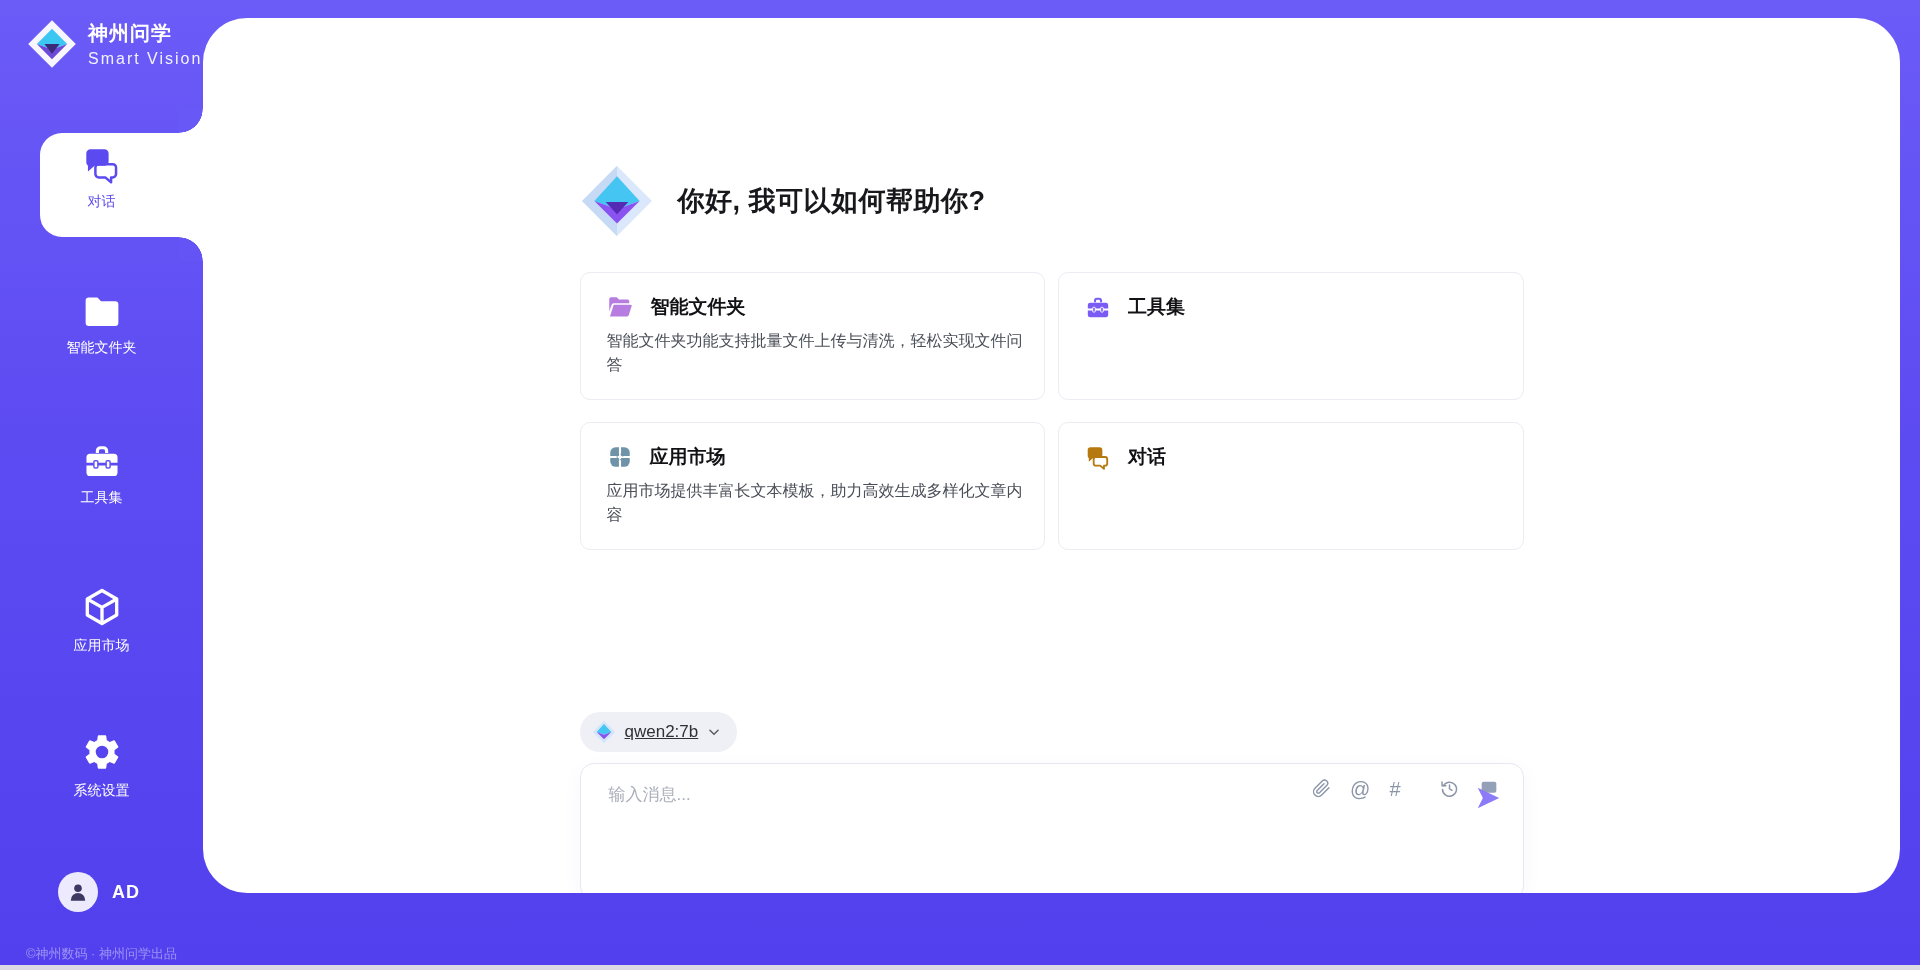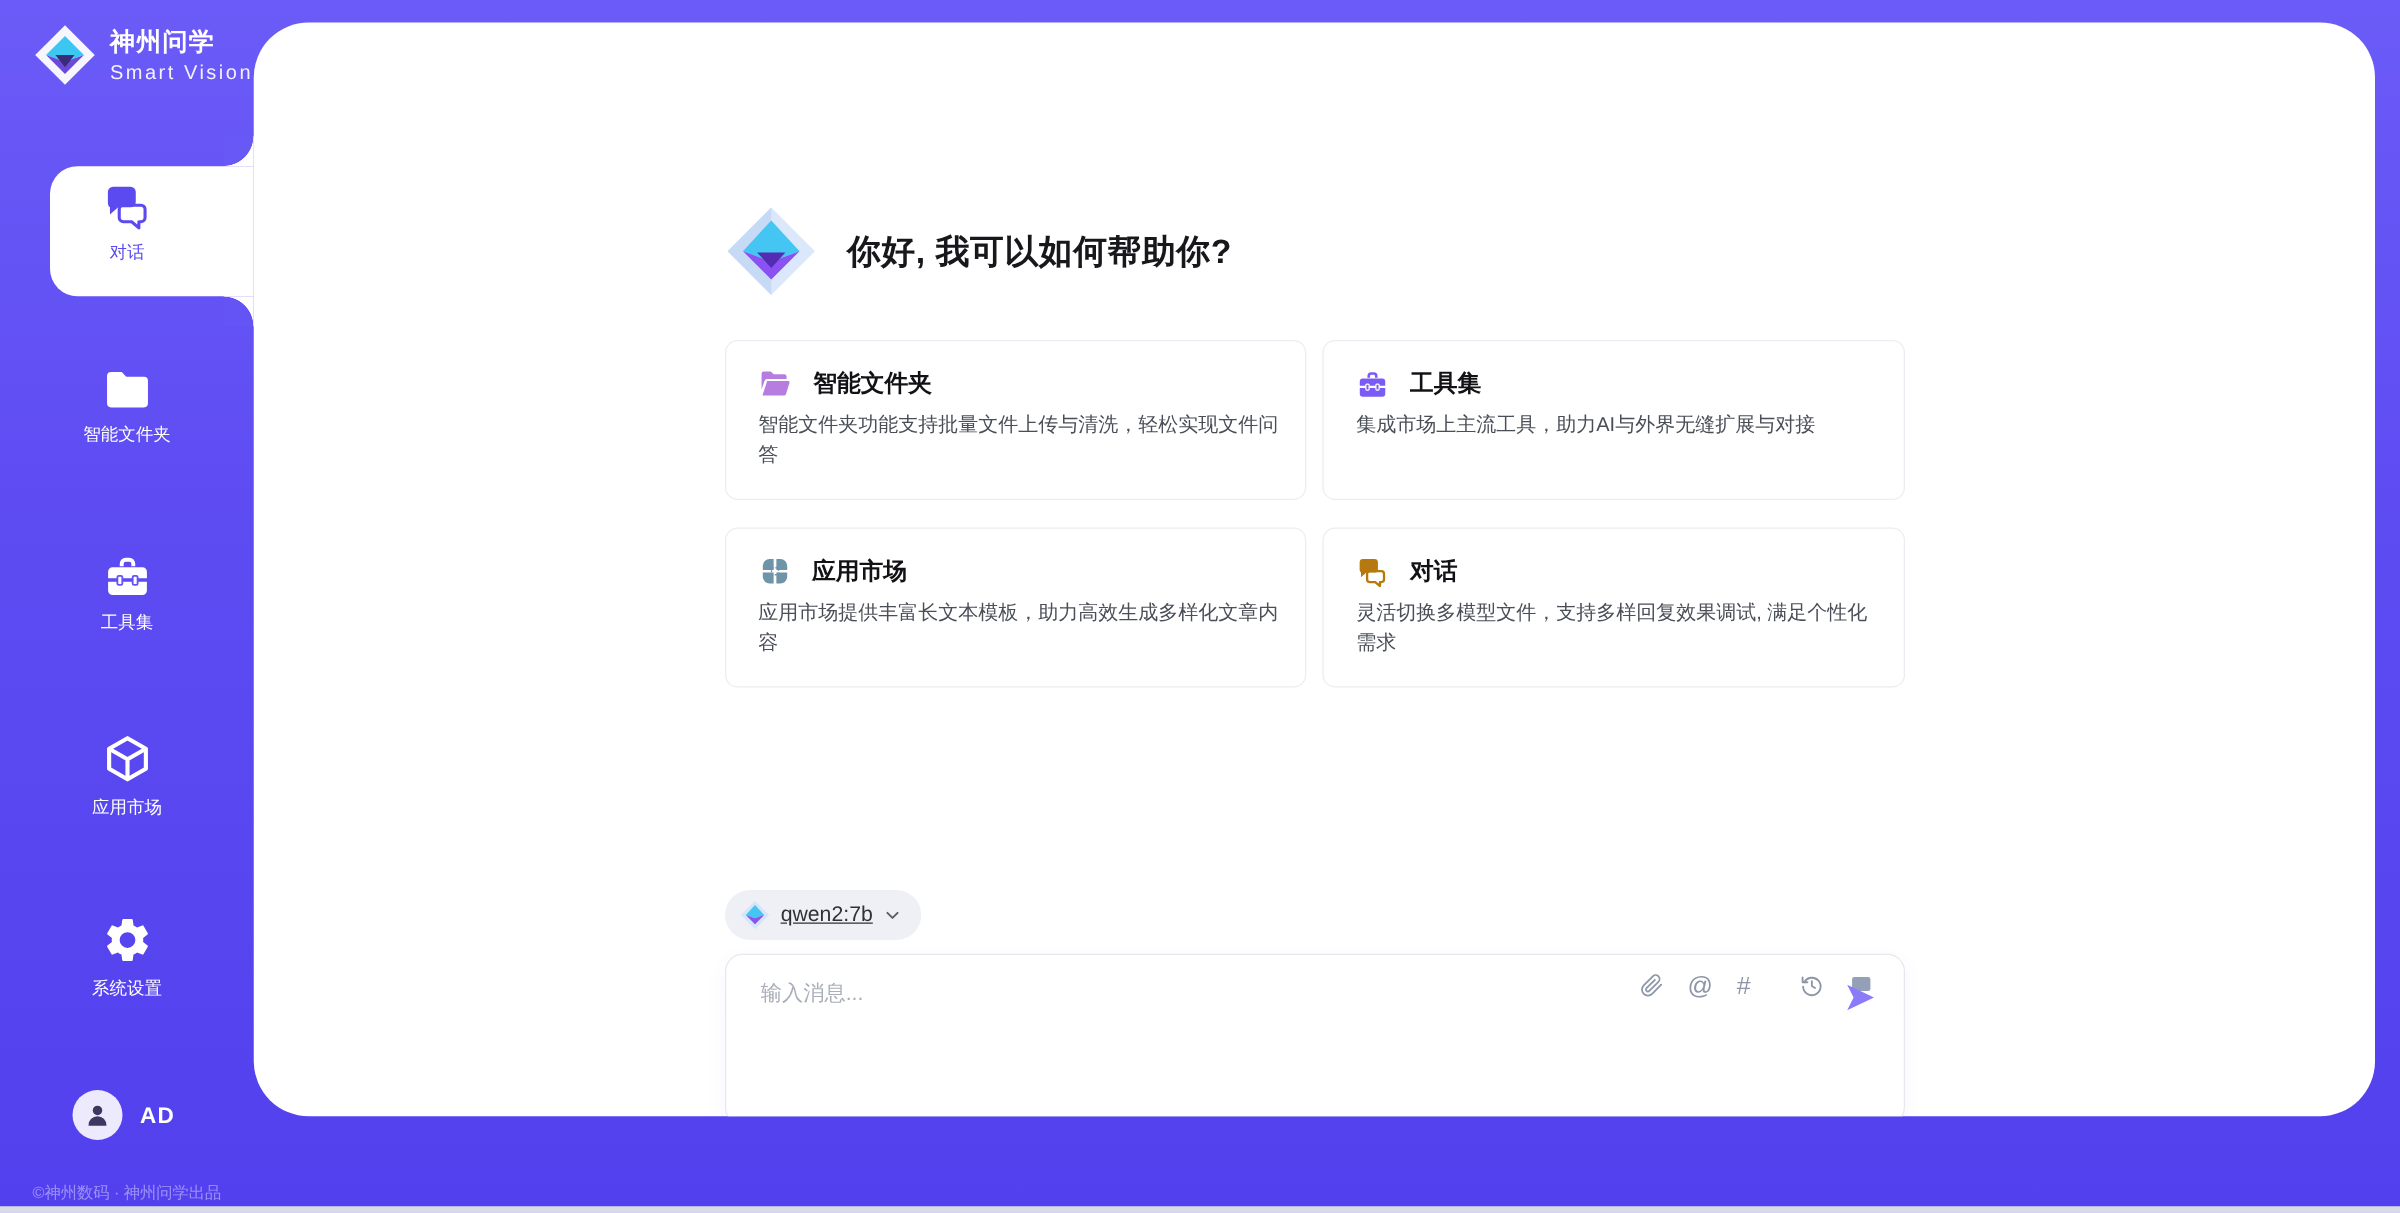--- a/index.html
+++ b/index.html
@@ -177,21 +177,20 @@
           <div class="card-head">
             <svg width="26" height="25" viewBox="0 0 24 23" style="color: rgb(122, 92, 245);">
               <path d="M9.2 6.6V5.4a1.9 1.9 0 0 1 1.9-1.9h1.8a1.9 1.9 0 0 1 1.9 1.9v1.2" fill="none" stroke="currentColor" stroke-width="1.9"></path>
               <path d="M2.6 9.3a2.2 2.2 0 0 1 2.2-2.2h14.4a2.2 2.2 0 0 1 2.2 2.2v3.2H2.6z" fill="currentColor"></path>
               <path d="M2.6 14.2h18.8v4.2a2.2 2.2 0 0 1-2.2 2.2H4.8a2.2 2.2 0 0 1-2.2-2.2z" fill="currentColor"></path>
               <rect x="7.1" y="11.3" width="2.4" height="4.4" rx=".7" fill="currentColor" stroke="#ffffff" stroke-width=".9"></rect>
               <rect x="14.5" y="11.3" width="2.4" height="4.4" rx=".7" fill="currentColor" stroke="#ffffff" stroke-width=".9"></rect>
             </svg>
             <span class="card-title">工具集</span>
           </div>
-          <div class="card-desc">集成市场上主流工具，助力AI与外界无缝扩展与对接</div>
         </div>
 
         <div class="card">
           <div class="card-head">
             <svg width="26" height="26" viewBox="0 0 24 24" style="color: rgb(111, 147, 168);">
               <path d="M11 3H8a5 5 0 0 0-5 5v3h8z" fill="currentColor"></path>
               <path d="M13 3h3a5 5 0 0 1 5 5v3h-8z" fill="currentColor"></path>
               <path d="M13 21h3a5 5 0 0 0 5-5v-3h-8z" fill="currentColor"></path>
               <path d="M11 21H8a5 5 0 0 1-5-5v-3h8z" fill="currentColor"></path>
               <rect x="9.4" y="9.4" width="5.2" height="5.2" fill="none" stroke="currentColor" stroke-width="1" stroke-dasharray="1.6 1.3"></rect>
@@ -202,21 +201,20 @@
         </div>
 
         <div class="card">
           <div class="card-head">
             <svg width="26" height="25" viewBox="0 0 48 46" style="color: rgb(181, 121, 15);">
               <path d="M5 9a5 5 0 0 1 5-5h17a5 5 0 0 1 5 5v10a5 5 0 0 1-5 5H15l-8 7v-7h0a5 5 0 0 1-2-4z" fill="currentColor"></path>
               <path d="M20 22h17a4 4 0 0 1 4 4v8a4 4 0 0 1-4 4h-2v6l-7-6h-8a4 4 0 0 1-4-4v-8a4 4 0 0 1 4-4z" fill="none" stroke="currentColor" stroke-width="3.4" stroke-linejoin="round"></path>
             </svg>
             <span class="card-title">对话</span>
           </div>
-          <div class="card-desc">灵活切换多模型文件，支持多样回复效果调试, 满足个性化需求</div>
         </div>
 
       </div>
 
       <div class="model-pill">
         <svg width="24" height="24" viewBox="0 0 72 72">
           <polygon points="36,2 70,36 36,70 2,36" fill="#d6e6fa"></polygon>
           <polygon points="36,12 58,36 36,44 14,36" fill="#44c5f2"></polygon>
           <polygon points="14,36 36,44 58,36 36,58" fill="#8a52f0"></polygon>
         </svg>

